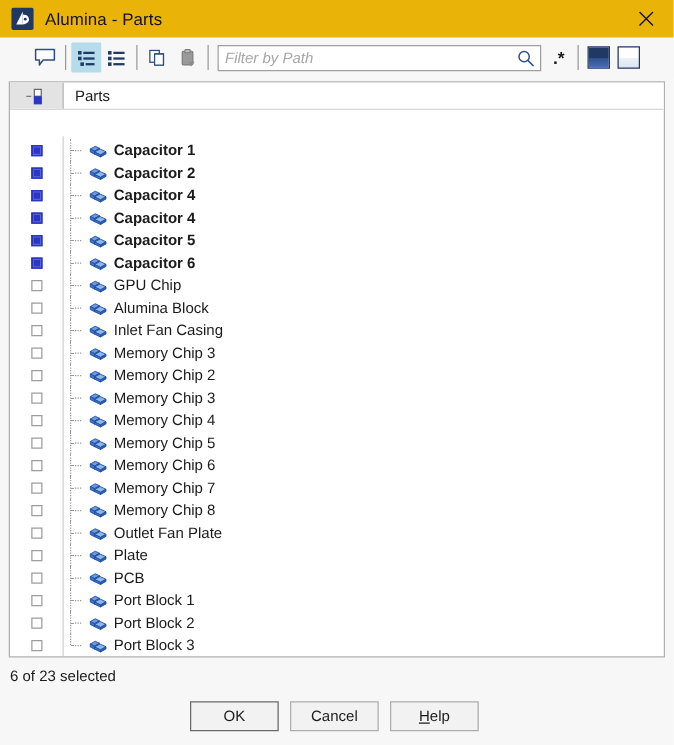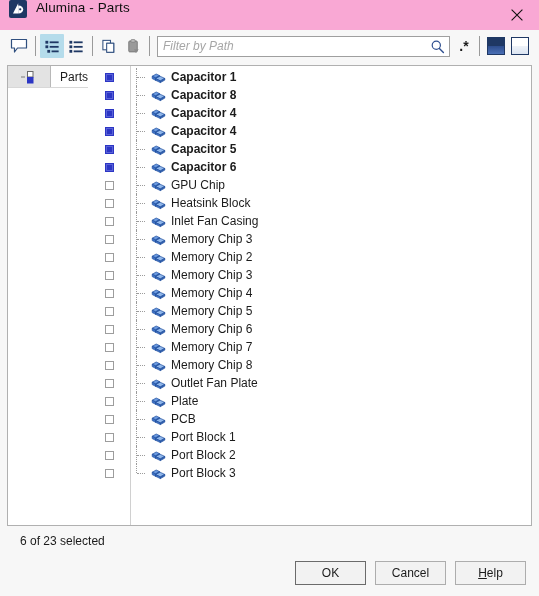--- a/index.html
+++ b/index.html
@@ -14,22 +14,22 @@
     font-size: 12px;
     color: #1b1b1b;
     overflow: hidden;
     -webkit-font-smoothing: antialiased;
   }
 
   
   .titlebar {
     height: 30px;
     display: flex;
-    align-items: flex-start;
-    background: #f9a8d4;
+    align-items: center;
+    background: #eab308;
     position: relative;
   }
   .app-icon {
     width: 18px;
     height: 18px;
     margin-left: 9px;
     margin-right: 9px;
     flex: 0 0 auto;
   }
   .title-text {
@@ -49,21 +49,21 @@
     cursor: default;
   }
   .close-btn svg { display: block; }
 
   
   .toolbar {
     height: 32px;
     display: flex;
     align-items: center;
     background: #f7f7f7;
-    padding: 0 7px;
+    padding: 0 24px;
     box-sizing: border-box;
   }
   .tb-btn {
     width: 24px;
     height: 24px;
     display: flex;
     align-items: center;
     justify-content: center;
     border-radius: 1px;
     flex: 0 0 auto;
@@ -142,21 +142,21 @@
   }
 
   
   .panel {
     margin: 3px 7px 0 7px;
     height: 461px;
     border: 1px solid #b0b0b0;
     background: #ffffff;
     box-sizing: border-box;
     display: flex;
-    flex-direction: row;
+    flex-direction: column;
     overflow: hidden;
   }
   .panel-head {
     height: 21px;
     display: flex;
     flex: 0 0 auto;
     border-bottom: 1px solid #d8d8d8;
     background: #ffffff;
   }
   .head-check {
@@ -173,20 +173,21 @@
     display: flex;
     align-items: center;
     padding-left: 9px;
     font-size: 12px;
     color: #1b1b1b;
   }
   .rows {
     flex: 1 1 auto;
     display: flex;
     overflow: hidden;
+    align-items: flex-end;
   }
   .col-check {
     width: 43px;
     flex: 0 0 auto;
     border-right: 1px solid #d0d0d0;
     box-sizing: border-box;
     padding-top: 2px;
   }
   .col-name {
     flex: 1 1 auto;
@@ -250,32 +251,31 @@
   }
   .rlabel.sel { font-weight: bold; }
 
   
   .status {
     padding: 8px 0 0 8px;
     font-size: 12px;
     color: #1b1b1b;
     height: 22px;
     box-sizing: border-box;
-    margin-left: 12px;
   }
 
   
   .footer {
     position: absolute;
     left: 0; right: 0;
     bottom: 0;
     height: 46px;
     display: flex;
     align-items: center;
-    justify-content: flex-end;
+    justify-content: center;
     padding-right: 13px;
     box-sizing: border-box;
     background: #f7f7f7;
   }
   .btn {
     width: 71px;
     height: 24px;
     margin-left: 9px;
     background: #f2f2f2;
     border: 1px solid #adadad;
@@ -488,21 +488,21 @@
         <div class="rown">
           <span class="tline"></span>
           <span class="part-ico"><svg viewBox="0 0 16 14" width="16" height="14">
               <path d="M1.2 6.2 L5.2 4.0 L8.6 5.6 L4.6 7.9 Z" fill="#6b9ae0" stroke="#1f4f9e" stroke-width="0.7" stroke-linejoin="round"></path>
               <path d="M1.2 6.2 L4.6 7.9 L4.6 10.3 L1.2 8.6 Z" fill="#3f73c8" stroke="#1f4f9e" stroke-width="0.7" stroke-linejoin="round"></path>
               <path d="M4.6 7.9 L8.6 5.6 L8.6 8.0 L4.6 10.3 Z" fill="#2f5fb0" stroke="#1f4f9e" stroke-width="0.7" stroke-linejoin="round"></path>
               <path d="M4.6 8.6 L9.0 6.2 L13.8 8.4 L9.4 10.9 Z" fill="#8fb6ea" stroke="#1f4f9e" stroke-width="0.7" stroke-linejoin="round"></path>
               <path d="M4.6 8.6 L9.4 10.9 L9.4 12.6 L4.6 10.3 Z" fill="#3f73c8" stroke="#1f4f9e" stroke-width="0.7" stroke-linejoin="round"></path>
               <path d="M9.4 10.9 L13.8 8.4 L13.8 10.1 L9.4 12.6 Z" fill="#2f5fb0" stroke="#1f4f9e" stroke-width="0.7" stroke-linejoin="round"></path>
             </svg></span>
-          <span class="rlabel sel">Capacitor 8</span>
+          <span class="rlabel sel">Capacitor 2</span>
         </div>
         <div class="rown">
           <span class="tline"></span>
           <span class="part-ico"><svg viewBox="0 0 16 14" width="16" height="14">
               <path d="M1.2 6.2 L5.2 4.0 L8.6 5.6 L4.6 7.9 Z" fill="#6b9ae0" stroke="#1f4f9e" stroke-width="0.7" stroke-linejoin="round"></path>
               <path d="M1.2 6.2 L4.6 7.9 L4.6 10.3 L1.2 8.6 Z" fill="#3f73c8" stroke="#1f4f9e" stroke-width="0.7" stroke-linejoin="round"></path>
               <path d="M4.6 7.9 L8.6 5.6 L8.6 8.0 L4.6 10.3 Z" fill="#2f5fb0" stroke="#1f4f9e" stroke-width="0.7" stroke-linejoin="round"></path>
               <path d="M4.6 8.6 L9.0 6.2 L13.8 8.4 L9.4 10.9 Z" fill="#8fb6ea" stroke="#1f4f9e" stroke-width="0.7" stroke-linejoin="round"></path>
               <path d="M4.6 8.6 L9.4 10.9 L9.4 12.6 L4.6 10.3 Z" fill="#3f73c8" stroke="#1f4f9e" stroke-width="0.7" stroke-linejoin="round"></path>
               <path d="M9.4 10.9 L13.8 8.4 L13.8 10.1 L9.4 12.6 Z" fill="#2f5fb0" stroke="#1f4f9e" stroke-width="0.7" stroke-linejoin="round"></path>
@@ -560,21 +560,21 @@
         <div class="rown">
           <span class="tline"></span>
           <span class="part-ico"><svg viewBox="0 0 16 14" width="16" height="14">
               <path d="M1.2 6.2 L5.2 4.0 L8.6 5.6 L4.6 7.9 Z" fill="#6b9ae0" stroke="#1f4f9e" stroke-width="0.7" stroke-linejoin="round"></path>
               <path d="M1.2 6.2 L4.6 7.9 L4.6 10.3 L1.2 8.6 Z" fill="#3f73c8" stroke="#1f4f9e" stroke-width="0.7" stroke-linejoin="round"></path>
               <path d="M4.6 7.9 L8.6 5.6 L8.6 8.0 L4.6 10.3 Z" fill="#2f5fb0" stroke="#1f4f9e" stroke-width="0.7" stroke-linejoin="round"></path>
               <path d="M4.6 8.6 L9.0 6.2 L13.8 8.4 L9.4 10.9 Z" fill="#8fb6ea" stroke="#1f4f9e" stroke-width="0.7" stroke-linejoin="round"></path>
               <path d="M4.6 8.6 L9.4 10.9 L9.4 12.6 L4.6 10.3 Z" fill="#3f73c8" stroke="#1f4f9e" stroke-width="0.7" stroke-linejoin="round"></path>
               <path d="M9.4 10.9 L13.8 8.4 L13.8 10.1 L9.4 12.6 Z" fill="#2f5fb0" stroke="#1f4f9e" stroke-width="0.7" stroke-linejoin="round"></path>
             </svg></span>
-          <span class="rlabel">Heatsink Block</span>
+          <span class="rlabel">Alumina Block</span>
         </div>
         <div class="rown">
           <span class="tline"></span>
           <span class="part-ico"><svg viewBox="0 0 16 14" width="16" height="14">
               <path d="M1.2 6.2 L5.2 4.0 L8.6 5.6 L4.6 7.9 Z" fill="#6b9ae0" stroke="#1f4f9e" stroke-width="0.7" stroke-linejoin="round"></path>
               <path d="M1.2 6.2 L4.6 7.9 L4.6 10.3 L1.2 8.6 Z" fill="#3f73c8" stroke="#1f4f9e" stroke-width="0.7" stroke-linejoin="round"></path>
               <path d="M4.6 7.9 L8.6 5.6 L8.6 8.0 L4.6 10.3 Z" fill="#2f5fb0" stroke="#1f4f9e" stroke-width="0.7" stroke-linejoin="round"></path>
               <path d="M4.6 8.6 L9.0 6.2 L13.8 8.4 L9.4 10.9 Z" fill="#8fb6ea" stroke="#1f4f9e" stroke-width="0.7" stroke-linejoin="round"></path>
               <path d="M4.6 8.6 L9.4 10.9 L9.4 12.6 L4.6 10.3 Z" fill="#3f73c8" stroke="#1f4f9e" stroke-width="0.7" stroke-linejoin="round"></path>
               <path d="M9.4 10.9 L13.8 8.4 L13.8 10.1 L9.4 12.6 Z" fill="#2f5fb0" stroke="#1f4f9e" stroke-width="0.7" stroke-linejoin="round"></path>

